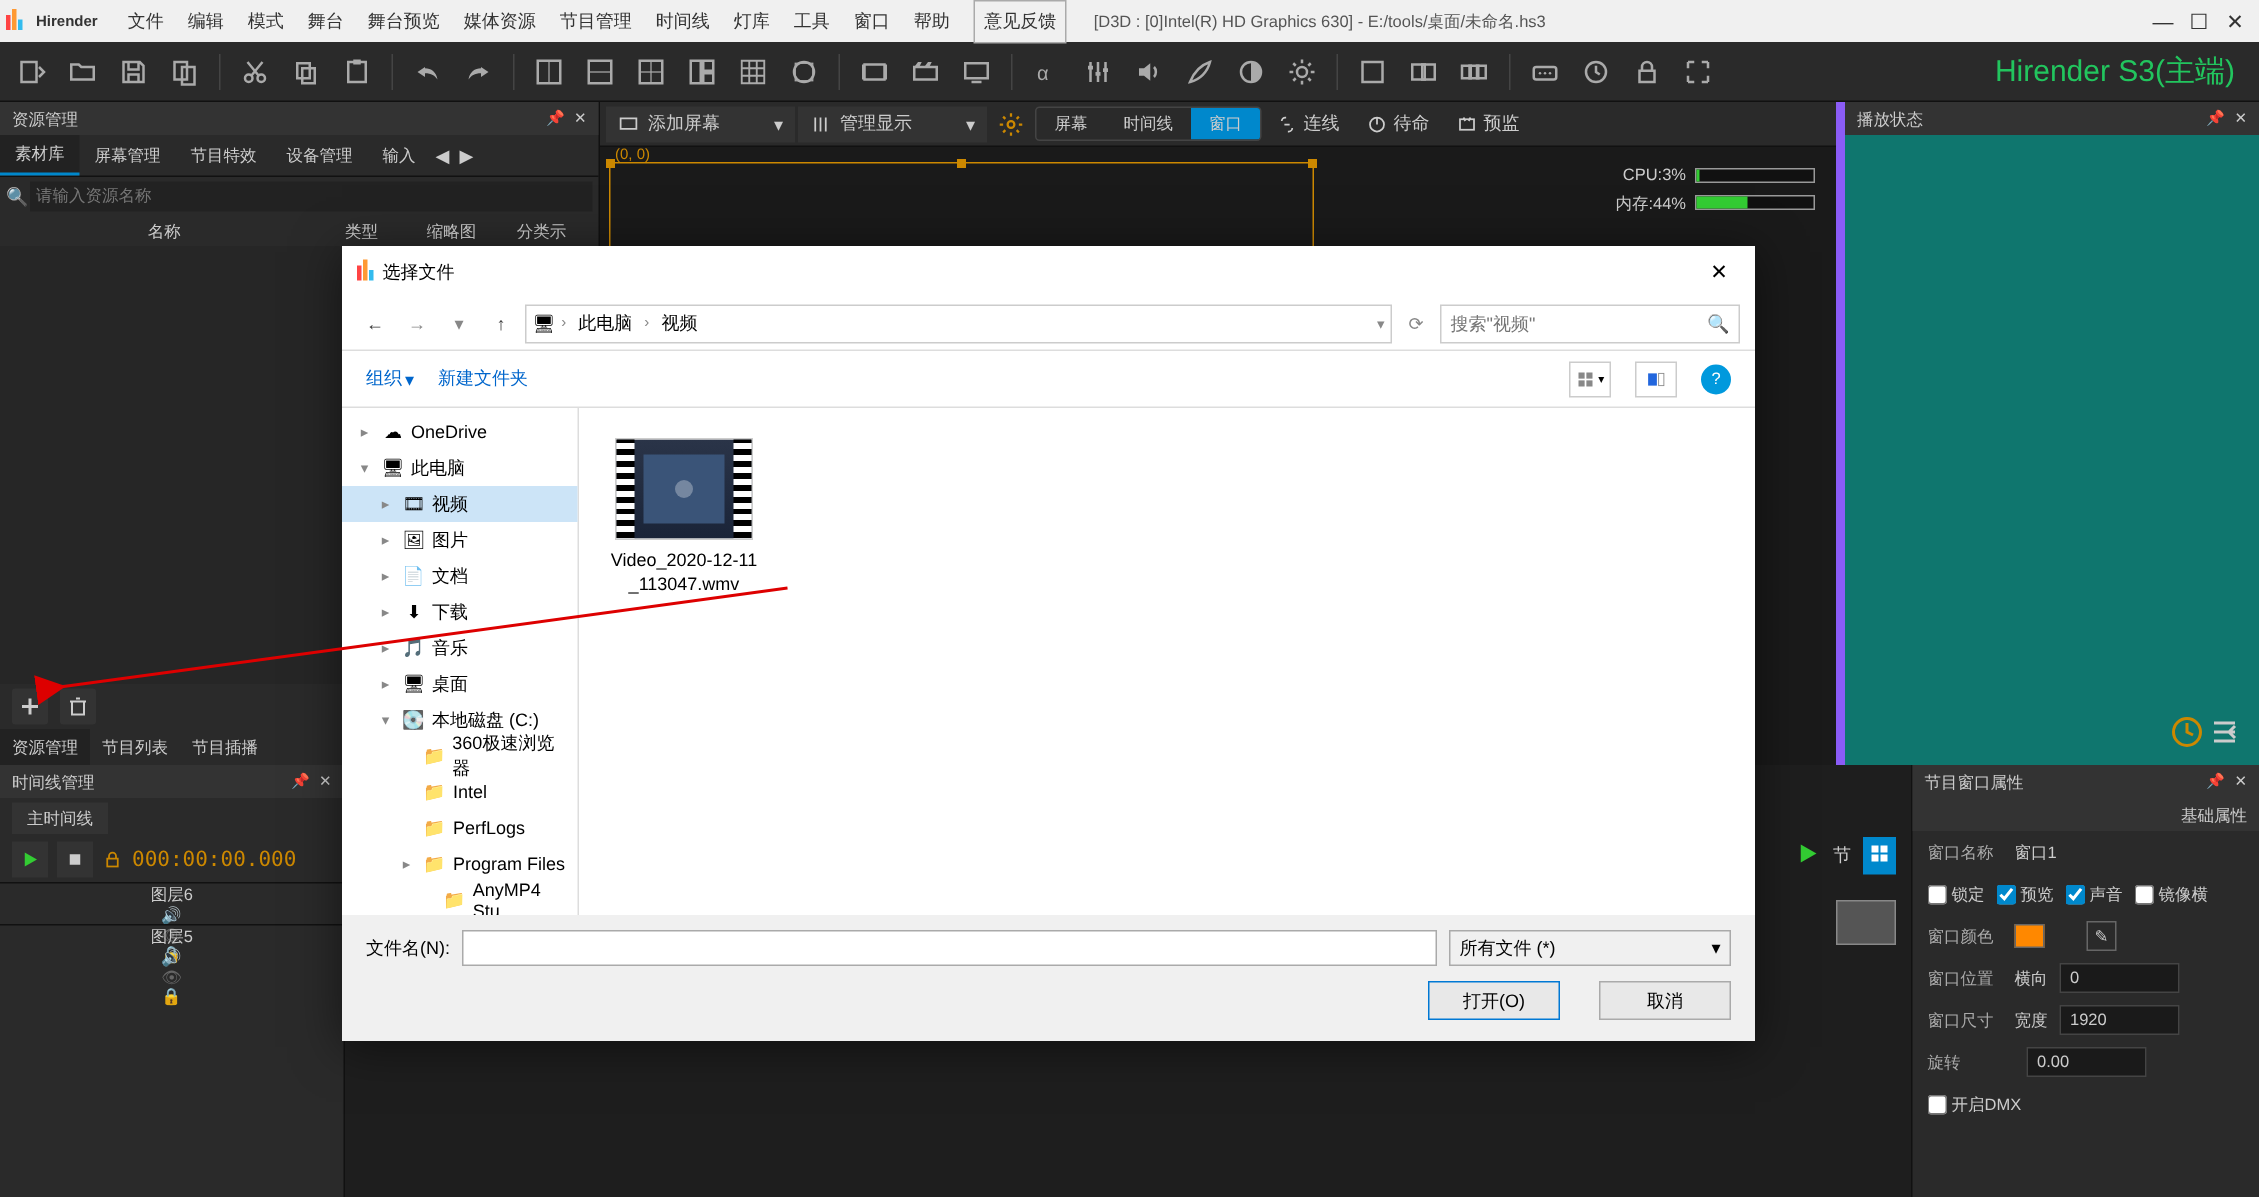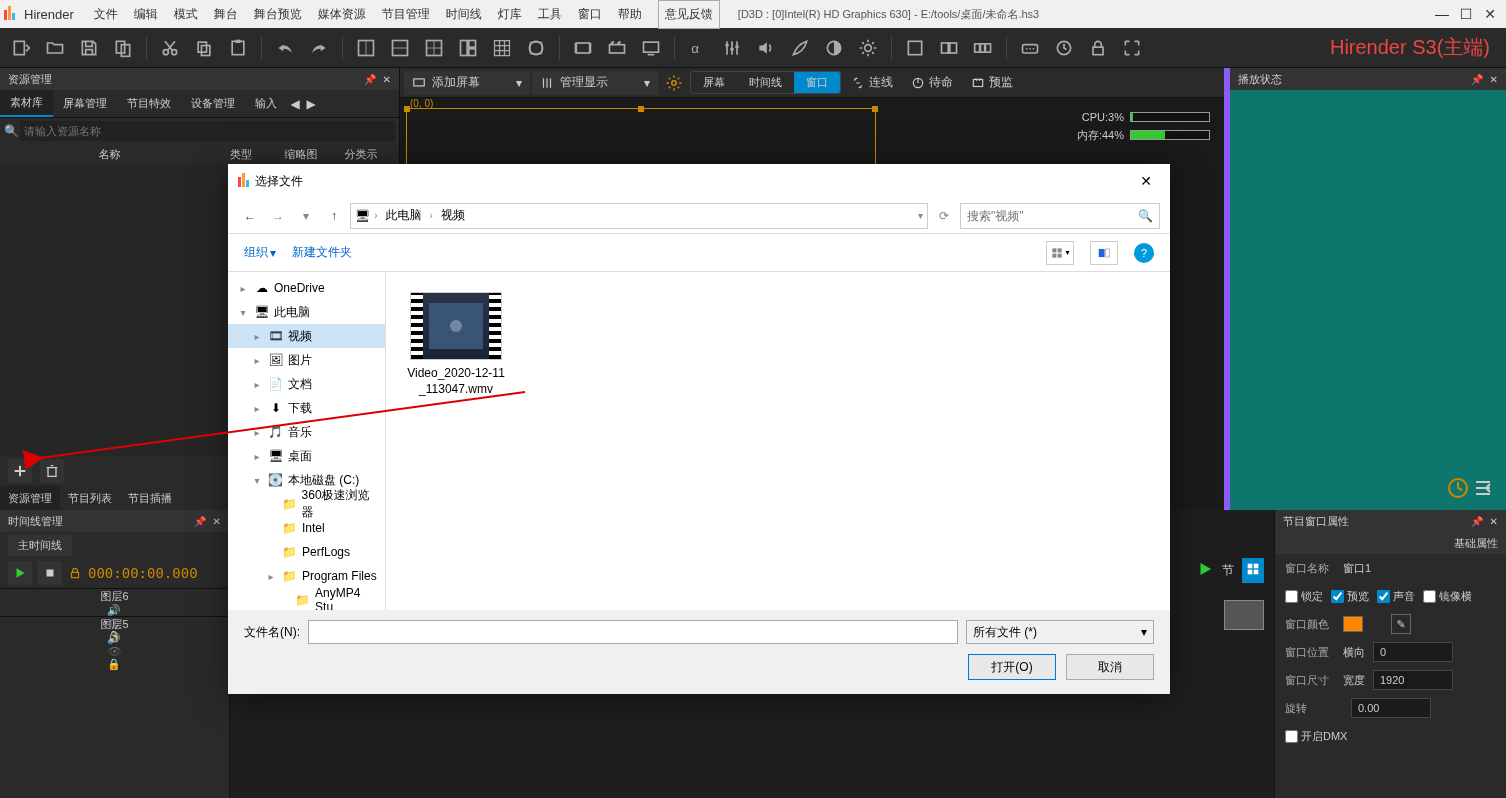--- a/index.html
+++ b/index.html
@@ -6,33 +6,33 @@
 body { background: #2a2a2a; color: #ccc; font-size: 12px; width: 1506px; height: 798px; overflow: hidden; position: relative; }
 
 
 .title-bar { height: 28px; background: #f0f0f0; display: flex; align-items: center; padding: 0 4px; color: #333; }
 .title-bar .logo { width: 16px; height: 16px; margin-right: 4px; }
 .logo-bars { display: inline-flex; gap: 1px; align-items: flex-end; height: 14px; }
 .logo-bars span { width: 3px; display: inline-block; }
 .logo-bars .b1 { height: 10px; background: #ff4444; }
 .logo-bars .b2 { height: 14px; background: #ff9933; }
 .logo-bars .b3 { height: 7px; background: #33bbee; }
-.title-bar .app-name { font-weight: normal; font-size: 13px; margin-right: 12px; }
+.title-bar .app-name { font-weight: bold; font-size: 10px; margin-right: 12px; }
 .title-bar .menu-item { padding: 0 8px; cursor: pointer; font-size: 12px; }
 .title-bar .feedback { border: 1px solid #aaa; padding: 5px 6px; margin: 0 8px; }
 .title-bar .doc-info { margin-left: 10px; font-size: 11px; color: #555; }
 .title-bar .spacer { flex: 1; }
 .title-bar .win-btn { width: 24px; text-align: center; cursor: pointer; font-size: 14px; }
 
 
 .toolbar { height: 40px; background: #2a2a2a; border-bottom: 1px solid #111; display: flex; align-items: center; padding: 0 6px; gap: 4px; }
 .toolbar .tool { width: 30px; height: 30px; display: flex; align-items: center; justify-content: center; cursor: pointer; border-radius: 3px; }
 .toolbar .tool svg { width: 20px; height: 20px; }
 .toolbar .sep { width: 1px; height: 24px; background: #444; margin: 0 4px; }
-.toolbar .brand { margin-left: auto; color: #ef4444; font-size: 20px; font-weight: 300; padding-right: 10px; }
+.toolbar .brand { margin-left: auto; color: #22c55e; font-size: 20px; font-weight: 300; padding-right: 10px; }
 
 
 .main-area { display: flex; height: 442px; }
 .left-panel { width: 400px; background: #2a2a2a; border-right: 1px solid #111; display: flex; flex-direction: column; }
 .panel-header { height: 22px; background: #333; display: flex; align-items: center; padding: 0 8px; font-size: 11px; }
 .panel-header .spacer { flex: 1; }
 .panel-header .pin { cursor: pointer; font-size: 10px; }
 .tab-row { height: 28px; display: flex; align-items: center; border-bottom: 1px solid #111; }
 .tab-row .tab { padding: 0 10px; height: 100%; display: flex; align-items: center; cursor: pointer; font-size: 11px; }
 .tab-row .tab.active { background: #222; border-bottom: 2px solid #0088cc; }
@@ -128,21 +128,21 @@
 .file-thumb .strip.r { right: 0; }
 .file-thumb .inner { position: absolute; left: 18px; right: 18px; top: 10px; bottom: 10px; background: #3a5478; display: flex; align-items: center; justify-content: center; }
 .file-thumb .play { width: 12px; height: 12px; border-radius: 50%; background: rgba(255,255,255,0.3); }
 .file-name { font-size: 12px; word-break: break-all; line-height: 1.3; }
 .dialog-footer { padding: 10px 16px 14px; background: #f0f0f0; }
 .dialog-footer .row1 { display: flex; align-items: center; gap: 8px; margin-bottom: 10px; }
 .dialog-footer .row1 .lbl { }
 .dialog-footer .row1 .fname { flex: 1; height: 24px; border: 1px solid #aaa; padding: 0 4px; }
 .dialog-footer .row1 .filter { width: 188px; height: 24px; border: 1px solid #aaa; padding: 0 6px; display: flex; align-items: center; }
 .dialog-footer .row1 .filter .spacer { flex:1; }
-.dialog-footer .row2 { display: flex; justify-content: flex-end; gap: 10px; }
+.dialog-footer .row2 { display: flex; justify-content: flex-end; gap: 26px; }
 .dialog-footer .dlg-btn { width: 88px; height: 26px; border: 1px solid #aaa; background: #e8e8e8; cursor: pointer; font-size: 12px; }
 .dialog-footer .dlg-btn.primary { border: 1px solid #0078d4; }
 
 
 .arrow-overlay { position: absolute; pointer-events: none; z-index: 1000; }
 
 .clock-btn { cursor: pointer; position: absolute; right: 12px; top: 476px; }
 </style>
 </head>
 <body>

